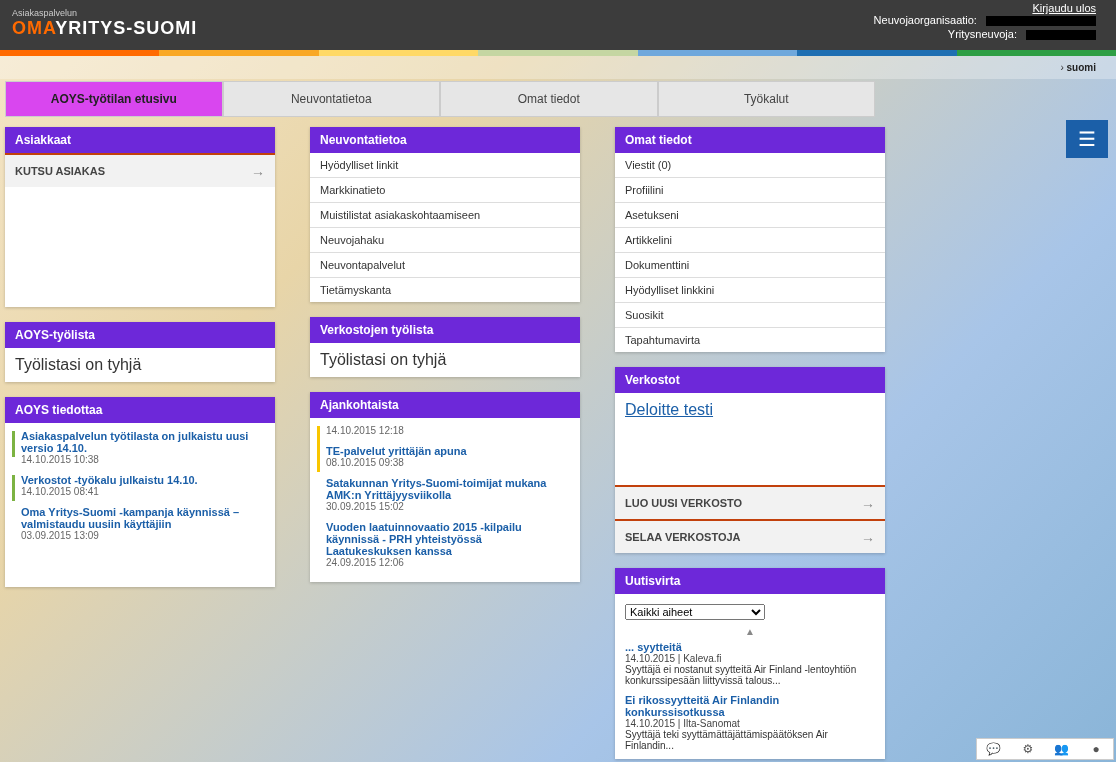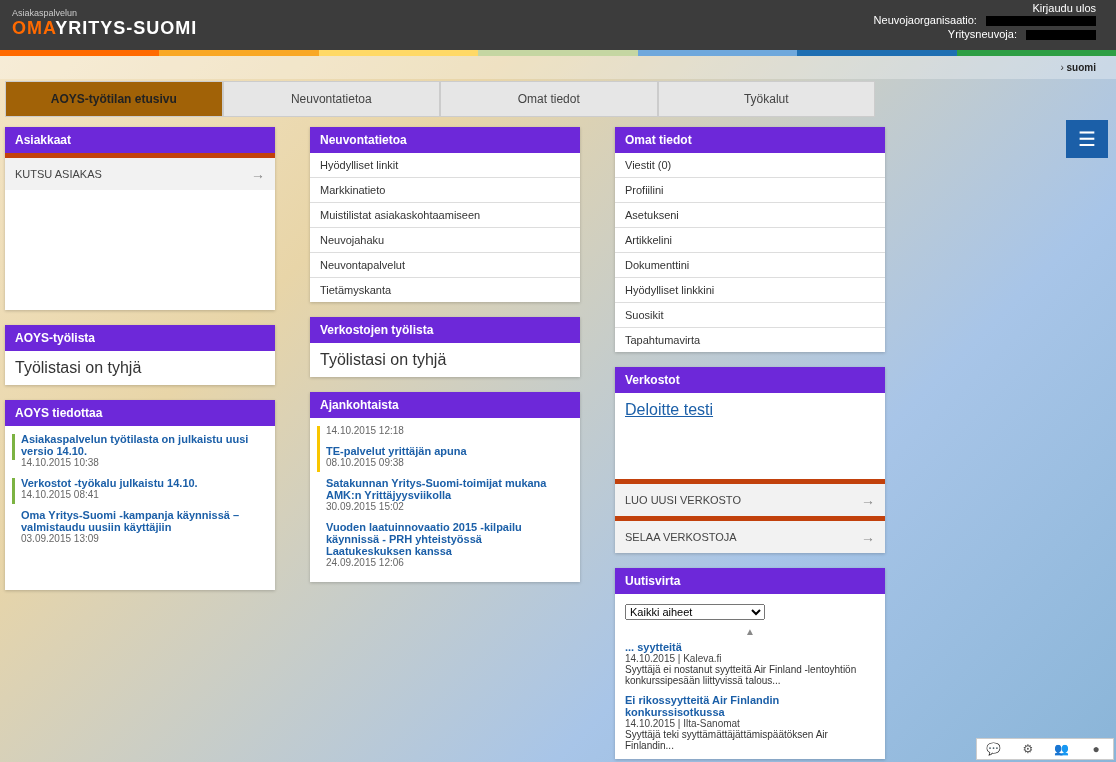--- a/index.html
+++ b/index.html
@@ -18,46 +18,46 @@
   position: relative;
 }
 .logo-area { position: absolute; top: 8px; left: 12px; }
 .logo-sub { font-size: 9px; color: #ccc; }
 .logo-main { font-size: 18px; font-weight: bold; letter-spacing: 1px; }
 .logo-orange { color: #ff6a00; }
 .header-right { position: absolute; top: 2px; right: 20px; font-size: 11px; text-align: right; }
 .header-row { margin-bottom: 2px; }
 .header-label { color: #fff; margin-right: 6px; }
 .redacted { display: inline-block; background: #000; width: 110px; height: 10px; vertical-align: middle; }
-.logout-link { position: absolute; top: 0; right: 20px; color: #fff; font-size: 11px; }
+.logout-link { position: absolute; top: 0; right: 20px; color: #fff; text-decoration: underline; font-size: 11px; }
 .colorbar { display: flex; height: 6px; }
 .colorbar div { flex: 1; }
 .lang-row { text-align: right; padding: 6px 20px; font-size: 10px; color: #333; background: rgba(255,255,255,0.3); }
 .lang-row b { color: #222; }
 .tab-nav { display: flex; width: 870px; margin: 2px 0 10px 5px; }
 .tab-nav .tab {
   flex: 1; text-align: center; padding: 10px 0; font-size: 12px;
   background: #e6e6e6; border: 1px solid #ccc; cursor: pointer; color: #444;
 }
-.tab-nav .tab.active { background: #a16207; font-weight: bold; color: #222; }
+.tab-nav .tab.active { background: #d946ef; font-weight: bold; color: #222; }
 .main { display: flex; gap: 35px; padding: 0 5px; }
 .col { width: 270px; display: flex; flex-direction: column; gap: 15px; }
 .panel { background: #fff; box-shadow: 0 1px 3px rgba(0,0,0,0.2); }
 .panel-header {
   background: #6d28d9; color: #fff; padding: 6px 10px; font-size: 12px; font-weight: bold;
 }
 .panel-body { min-height: 30px; }
 .link-list .item {
   padding: 6px 10px; border-bottom: 1px solid #ddd; color: #333; font-size: 11px; cursor: pointer;
 }
 .link-list .item:last-child { border-bottom: none; }
 .action-row {
   display: flex; justify-content: space-between; align-items: center;
-  padding: 8px 10px; background: #f2f2f2; border-top: 5px solid #c2410c;
-  font-size: 11px; font-weight: normal; color: #444; cursor: pointer;
+  padding: 8px 10px; background: #f2f2f2; border-top: 2px solid #c2410c;
+  font-size: 11px; font-weight: bold; color: #444; cursor: pointer;
 }
 .arrow { color: #888; font-size: 14px; }
 .plain-text { padding: 8px 10px; font-size: 16px; color: #333; }
 .link-u { color: #1b5fa8; text-decoration: underline; cursor: pointer; }
 .news-panel { min-height: 190px; }
 .news-scroll { max-height: 180px; overflow-y: scroll; padding: 4px; }
 .news-item { padding: 3px 6px 6px 12px; position: relative; }
 .news-item .bar { position: absolute; left: 3px; top: 4px; width: 3px; height: 26px; }
 .bar-green { background: #7cb342; }
 .bar-yellow { background: #f9c600; }

